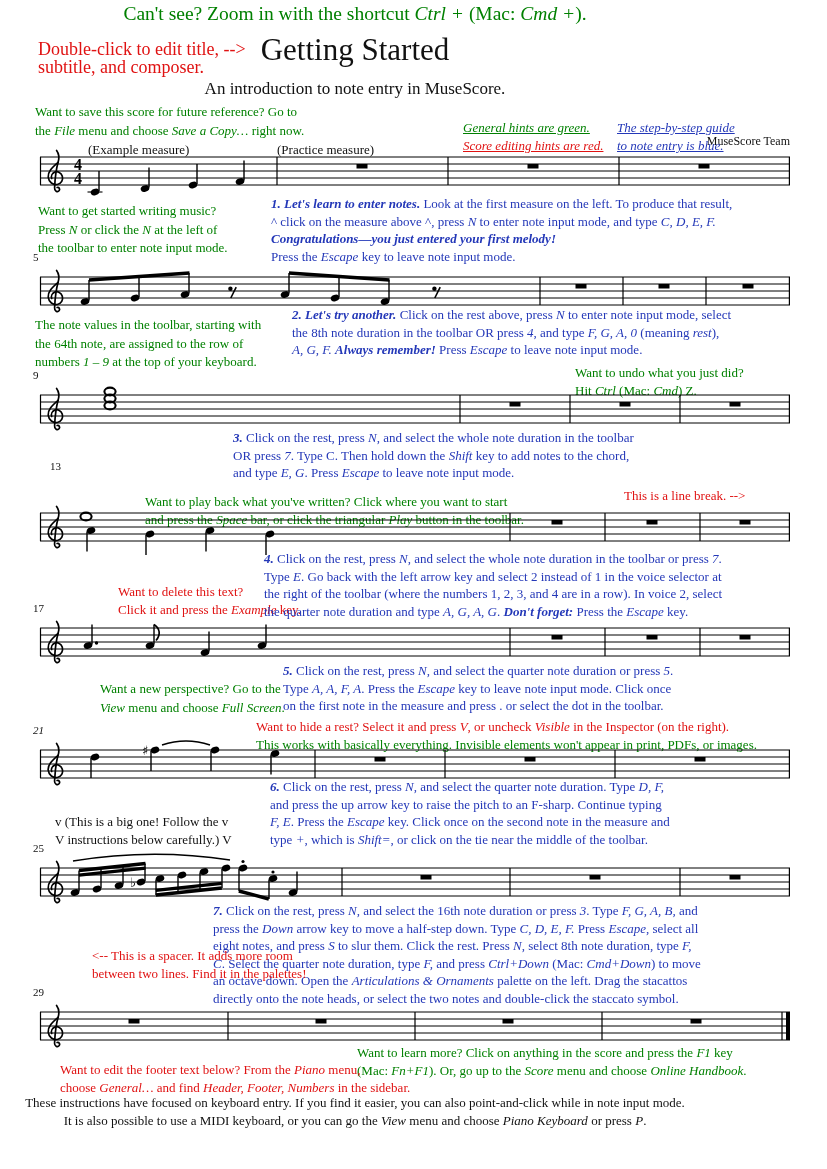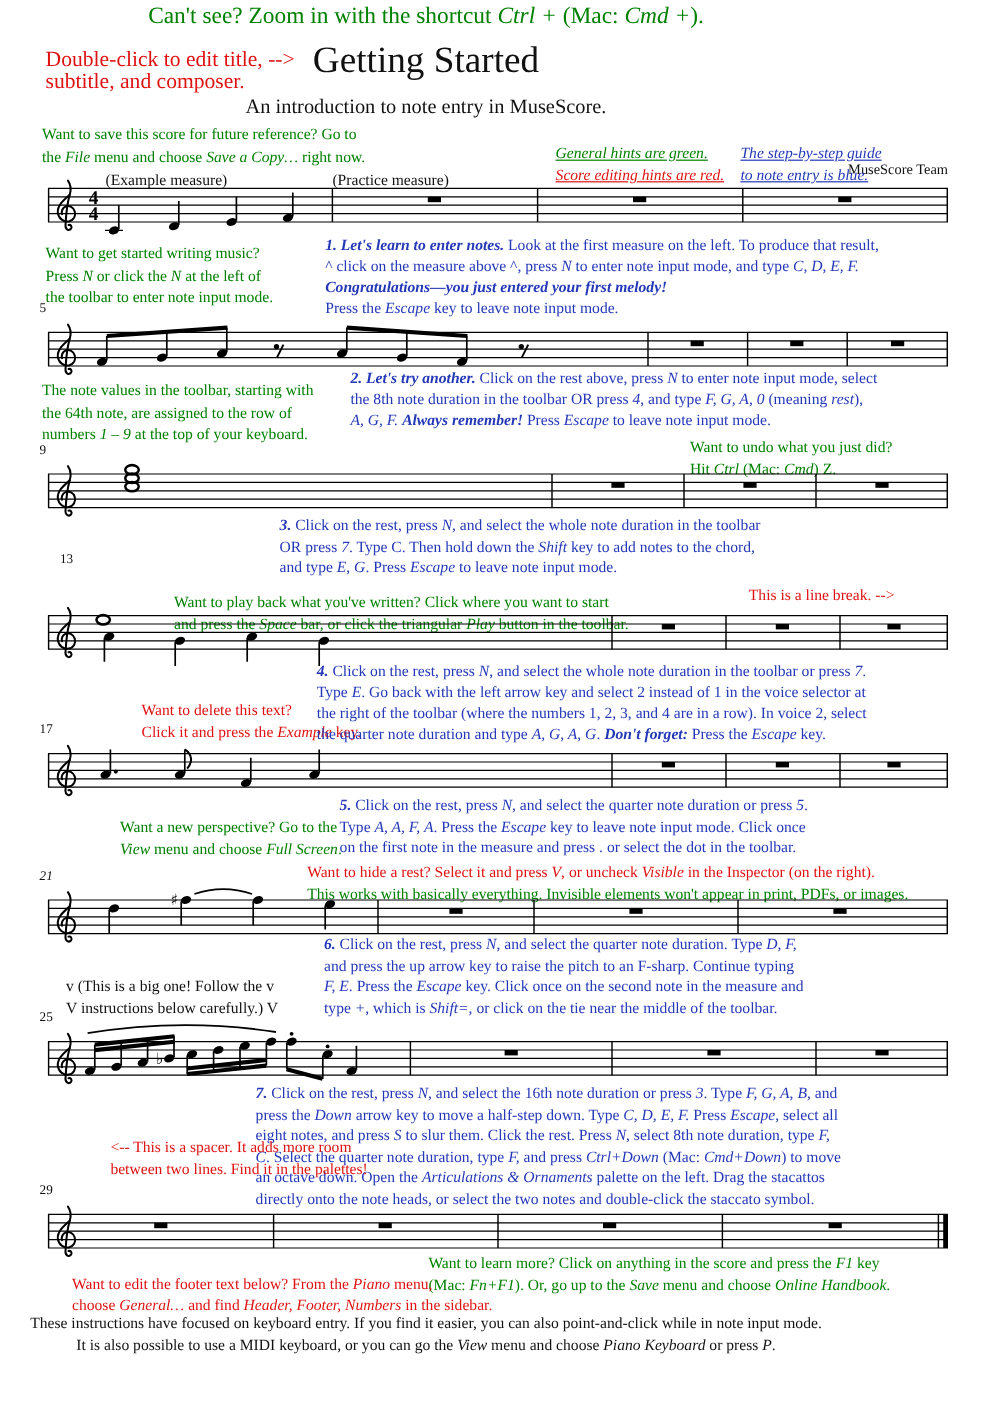--- a/index.html
+++ b/index.html
@@ -59,21 +59,21 @@
 <div class="t b" style="left:283px;top:662px"><b><i>5.</i></b> Click on the rest, press <i>N</i>, and select the quarter note duration or press <i>5</i>.<br>Type <i>A, A, F, A</i>. Press the <i>Escape</i> key to leave note input mode. Click once<br>on the first note in the measure and press . or select the dot in the toolbar.</div>
 <div class="t r" style="left:256px;top:718px">Want to hide a rest? Select it and press <i>V</i>, or uncheck <i>Visible</i> in the Inspector (on the right).</div>
 <div class="t g" style="left:256px;top:736px">This works with basically everything. Invisible elements won't appear in print, PDFs, or images.</div>
 
 <div class="t b" style="left:270px;top:778px"><b><i>6.</i></b> Click on the rest, press <i>N</i>, and select the quarter note duration. Type <i>D, F,</i><br>and press the up arrow key to raise the pitch to an F-sharp. Continue typing<br><i>F, E</i>. Press the <i>Escape</i> key. Click once on the second note in the measure and<br>type <i>+</i>, which is <i>Shift=</i>, or click on the tie near the middle of the toolbar.</div>
 <div class="t k" style="left:55px;top:813px">v  (This is a big one! Follow the  v<br>V  instructions below carefully.)  V</div>
 
 <div class="t b" style="left:213px;top:902px"><b><i>7.</i></b> Click on the rest, press <i>N</i>, and select the 16th note duration or press <i>3</i>. Type <i>F, G, A, B,</i> and<br>press the <i>Down</i> arrow key to move a half-step down. Type <i>C, D, E, F.</i> Press <i>Escape</i>, select all<br>eight notes, and press <i>S</i> to slur them. Click the rest. Press <i>N</i>, select 8th note duration, type <i>F,</i><br><i>C</i>. Select the quarter note duration, type <i>F,</i> and press <i>Ctrl+Down</i> (Mac: <i>Cmd+Down</i>) to move<br>an octave down. Open the <i>Articulations &amp; Ornaments</i> palette on the left. Drag the stacattos<br>directly onto the note heads, or select the two notes and double-click the staccato symbol.</div>
 <div class="t r" style="left:92px;top:947px">&lt;-- This is a spacer. It adds more room<br>between two lines. Find it in the palettes!</div>
 
-<div class="t g" style="left:357px;top:1044px">Want to learn more? Click on anything in the score and press the <i>F1</i> key<br>(Mac: <i>Fn+F1</i>). Or, go up to the <i>Save</i> menu and choose <i>Online Handbook</i>.</div>
+<div class="t g" style="left:357px;top:1044px">Want to learn more? Click on anything in the score and press the <i>F1</i> key<br>(Mac: <i>Fn+F1</i>). Or, go up to the <i>Score</i> menu and choose <i>Online Handbook</i>.</div>
 <div class="t r" style="left:60px;top:1061px">Want to edit the footer text below? From the <i>Piano</i> menu,<br>choose <i>General…</i> and find <i>Header, Footer, Numbers</i> in the sidebar.</div>
 <div class="t k ctr" style="top:1094px">These instructions have focused on keyboard entry. If you find it easier, you can also point-and-click while in note input mode.<br>It is also possible to use a MIDI keyboard, or you can go the <i>View</i> menu and choose <i>Piano Keyboard</i> or press <i>P</i>.</div>
 
 <div id="music-layer">
     <svg width="827" height="100" class="sys" viewBox="0 119 827 100" style="top: 119px;">
       <line x1="40" y1="157" x2="790" y2="157" stroke="#000" stroke-width="1"></line>
       <line x1="40" y1="164" x2="790" y2="164" stroke="#000" stroke-width="1"></line>
       <line x1="40" y1="171" x2="790" y2="171" stroke="#000" stroke-width="1"></line>
       <line x1="40" y1="178" x2="790" y2="178" stroke="#000" stroke-width="1"></line>
       <line x1="40" y1="185" x2="790" y2="185" stroke="#000" stroke-width="1"></line>

